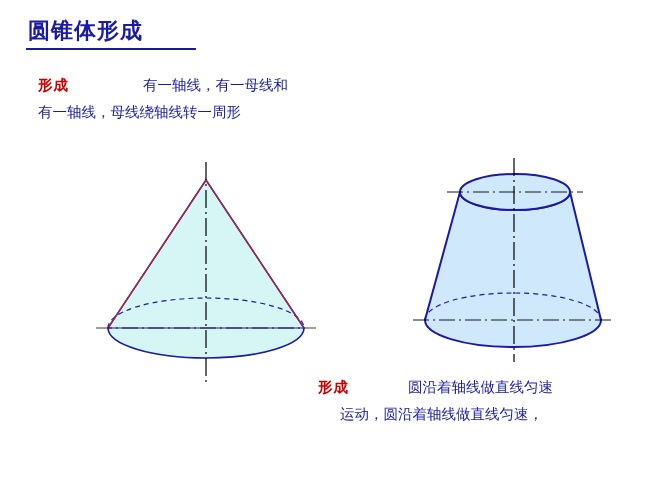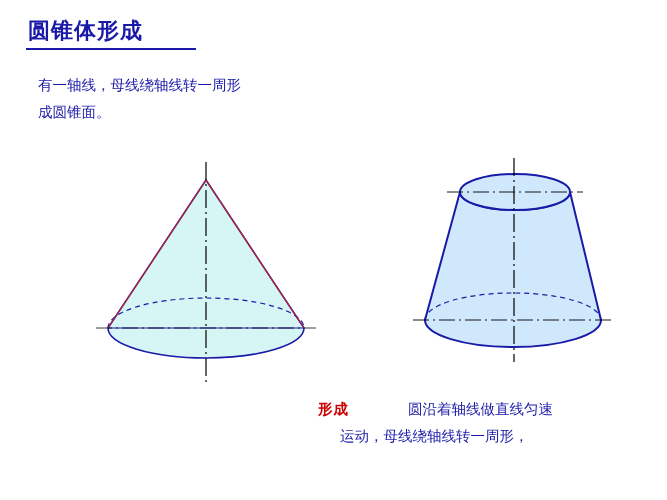--- a/index.html
+++ b/index.html
@@ -56,21 +56,21 @@
   }
   #caption-left .line1 {
     display: block;
   }
   #caption-left .kw {
     display: inline-block;
     width: 105px;
   }
   #caption-right {
     left: 318px;
-    top: 396px;
+    top: 374px;
     width: 320px;
     text-align: left;
   }
   #caption-right .kw {
     display: inline-block;
     width: 90px;
   }
   #caption-right .indent {
     display: block;
     padding-left: 22px;
@@ -93,29 +93,31 @@
 </style>
 </head>
 <body>
 
 <div class="slide">
 
   <div id="title">圆锥体形成</div>
   <div id="title-underline"></div>
 
   <div class="caption" id="caption-left">
+    <span class="line1">
+      <span class="keyword kw">形成</span><span>有一轴线，有一母线和</span>
+    </span>
     <span style="display:block">有一轴线，母线绕轴线转一周形</span>
-    <span style="display:block">成圆锥面。</span>
   </div>
 
   <div class="caption" id="caption-right">
     <span style="display:block">
       <span class="keyword kw">形成</span><span>圆沿着轴线做直线匀速</span>
     </span>
-    <span class="indent">运动，母线绕轴线转一周形，</span>
+    <span class="indent">运动，圆沿着轴线做直线匀速，</span>
   </div>
 
   <svg class="figure" id="cone-figure" viewBox="0 0 260 250">
 
     <path d="M126 30 L28 178 A98 30 0 0 0 224 178 Z" fill="#d6f5f5" stroke="#1a1aa8" stroke-width="1.6"></path>
 
     <path d="M28 178 A98 30 0 0 1 224 178" fill="none" stroke="#1a1aa8" stroke-width="1.2" stroke-dasharray="5,4"></path>
 
     <line x1="126" y1="30" x2="28" y2="178" stroke="#cc2222" stroke-width="1.1"></line>
     <line x1="126" y1="30" x2="224" y2="178" stroke="#cc2222" stroke-width="1.1"></line>

